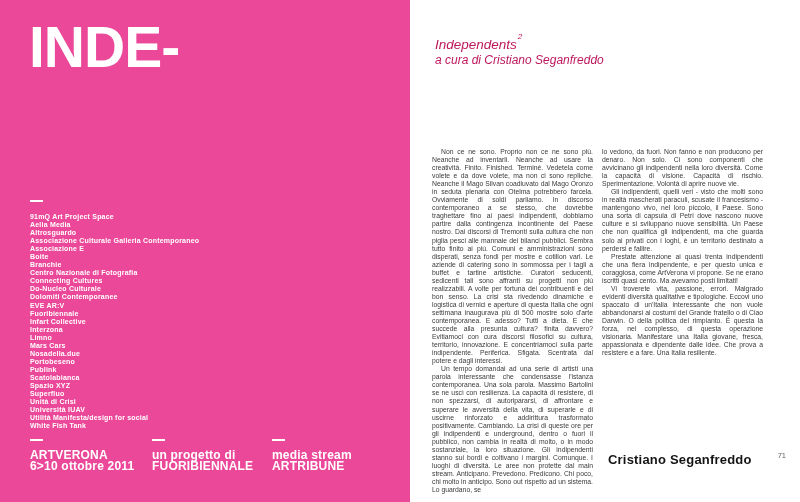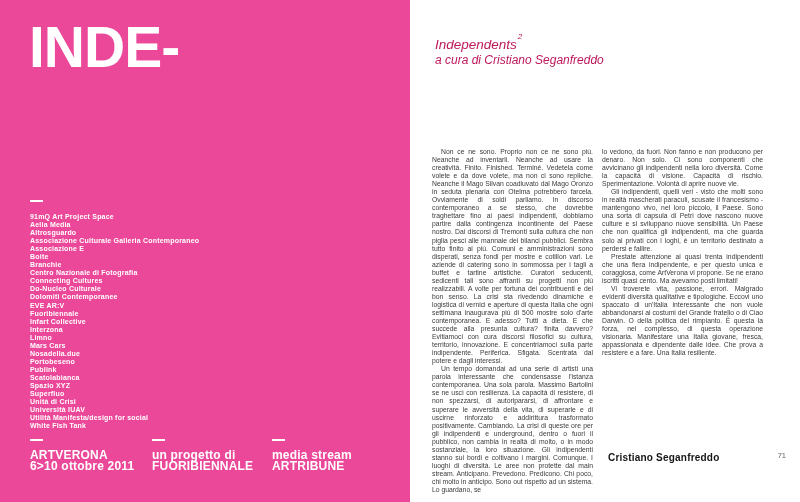--- a/index.html
+++ b/index.html
@@ -56,21 +56,21 @@
     display:flex;gap:9px;
   }
   .col{
     width:161px;color:#3a3a3a;
     font-size:6.8px;line-height:8.05px;text-align:justify;
   }
   .col p{margin:0;text-indent:9px;}
   .col.col-2 p:first-child{text-indent:0;}
   .rp-author{
     position:absolute;left:198px;top:452px;
-    font-size:10px;font-weight:bold;color:#151515;letter-spacing:0.2px;
+    font-size:13px;font-weight:bold;color:#151515;letter-spacing:0.2px;
   }
   .rp-pagenum{
     position:absolute;right:14px;top:451px;
     font-size:7.5px;color:#666666;text-align:center;
   }
 </style>
 </head>
 <body>
 
 <div class="left-page">

